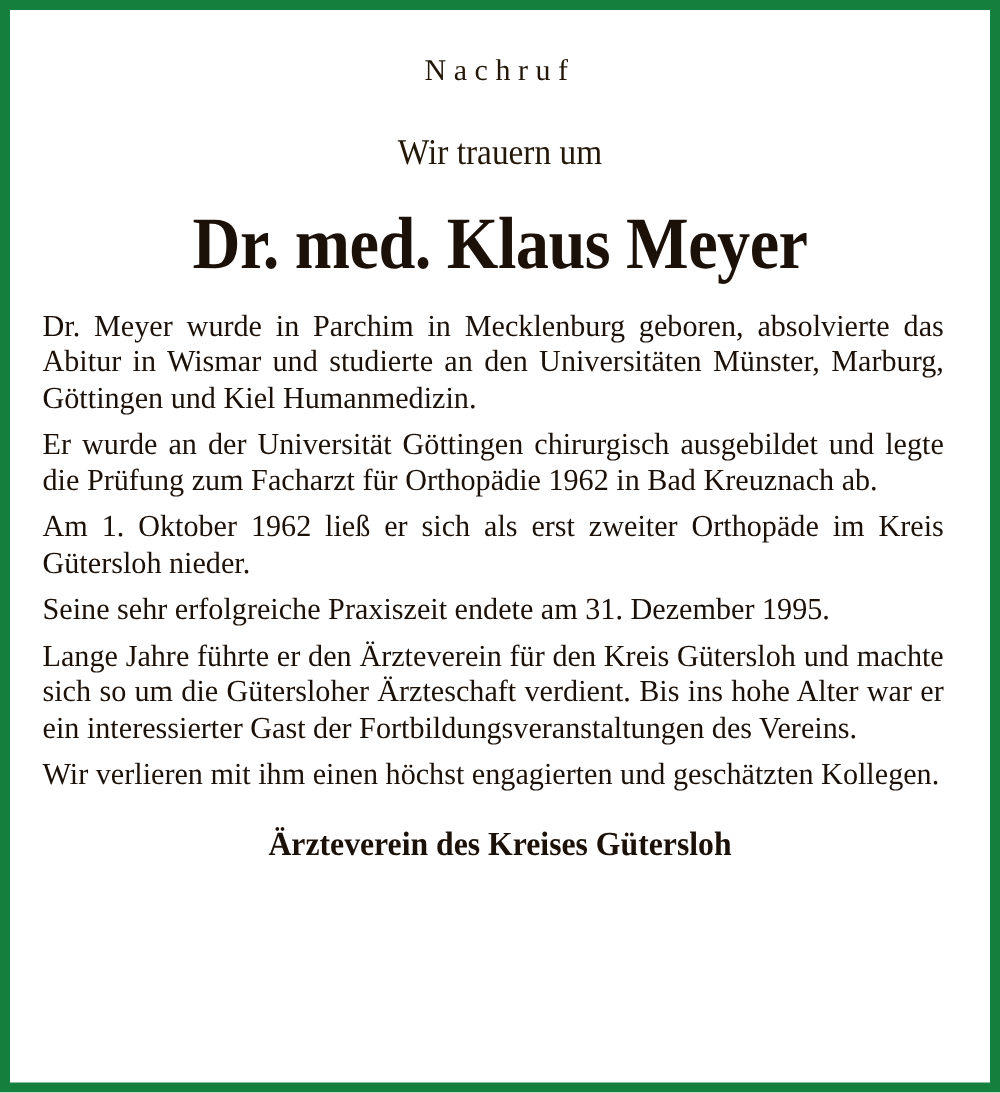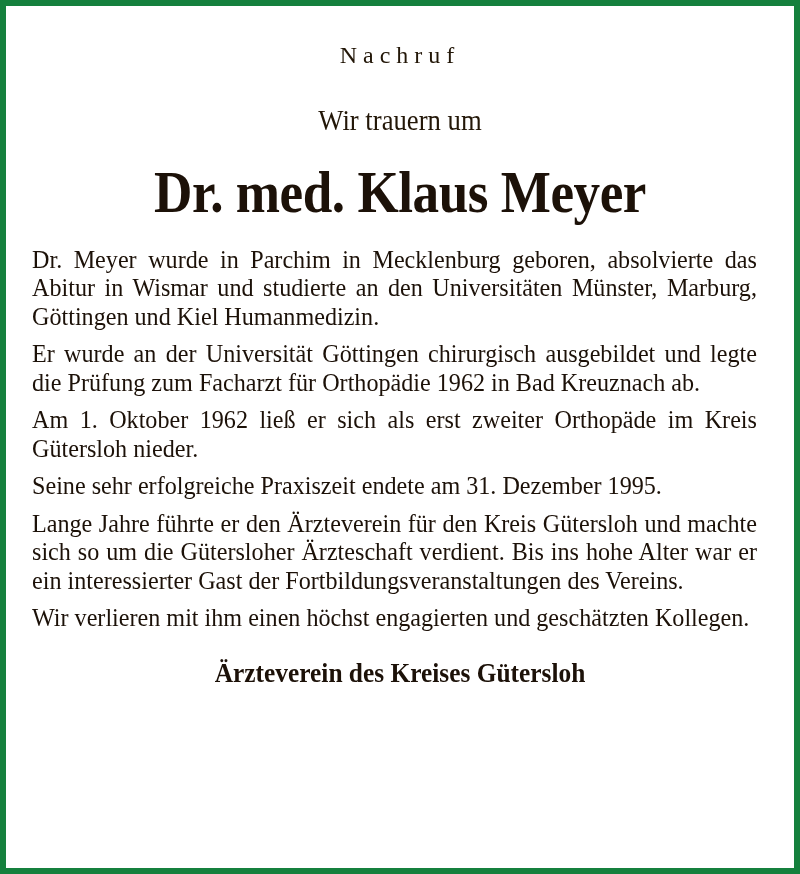--- a/index.html
+++ b/index.html
@@ -7,21 +7,21 @@
     padding: 0;
     background: #ffffff;
   }
 
   .notice {
     position: relative;
     width: 800px;
     height: 874px;
     box-sizing: border-box;
     background: #ffffff;
-    border: 6px solid #15803d;
+    border: 8px solid #15803d;
     font-family: "Liberation Serif", "DejaVu Serif", serif;
     color: #1c1108;
     overflow: hidden;
   }
 
   .inner {
     box-sizing: border-box;
     width: 100%;
     height: 100%;
     padding: 0 26px;

